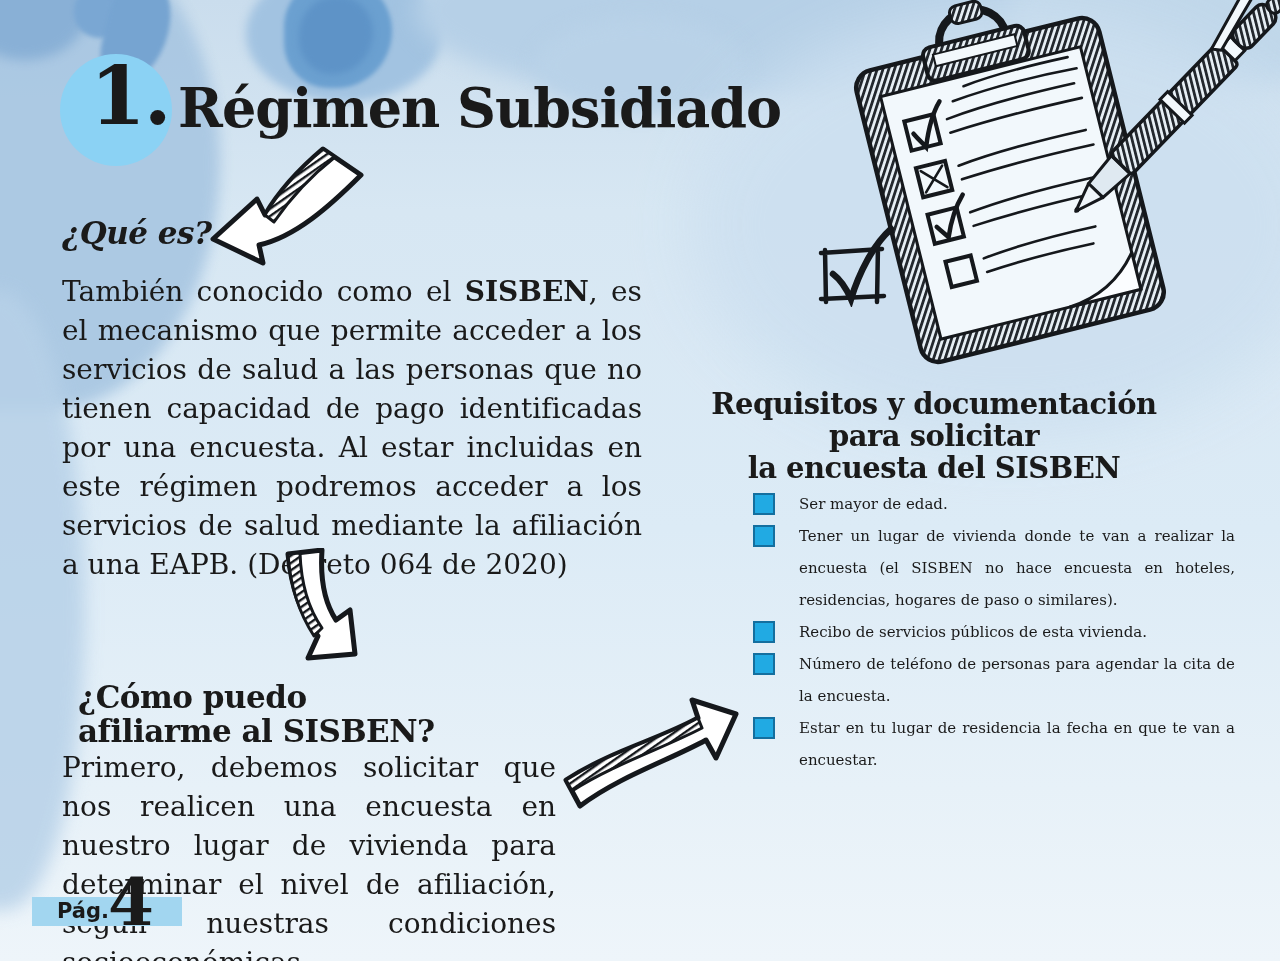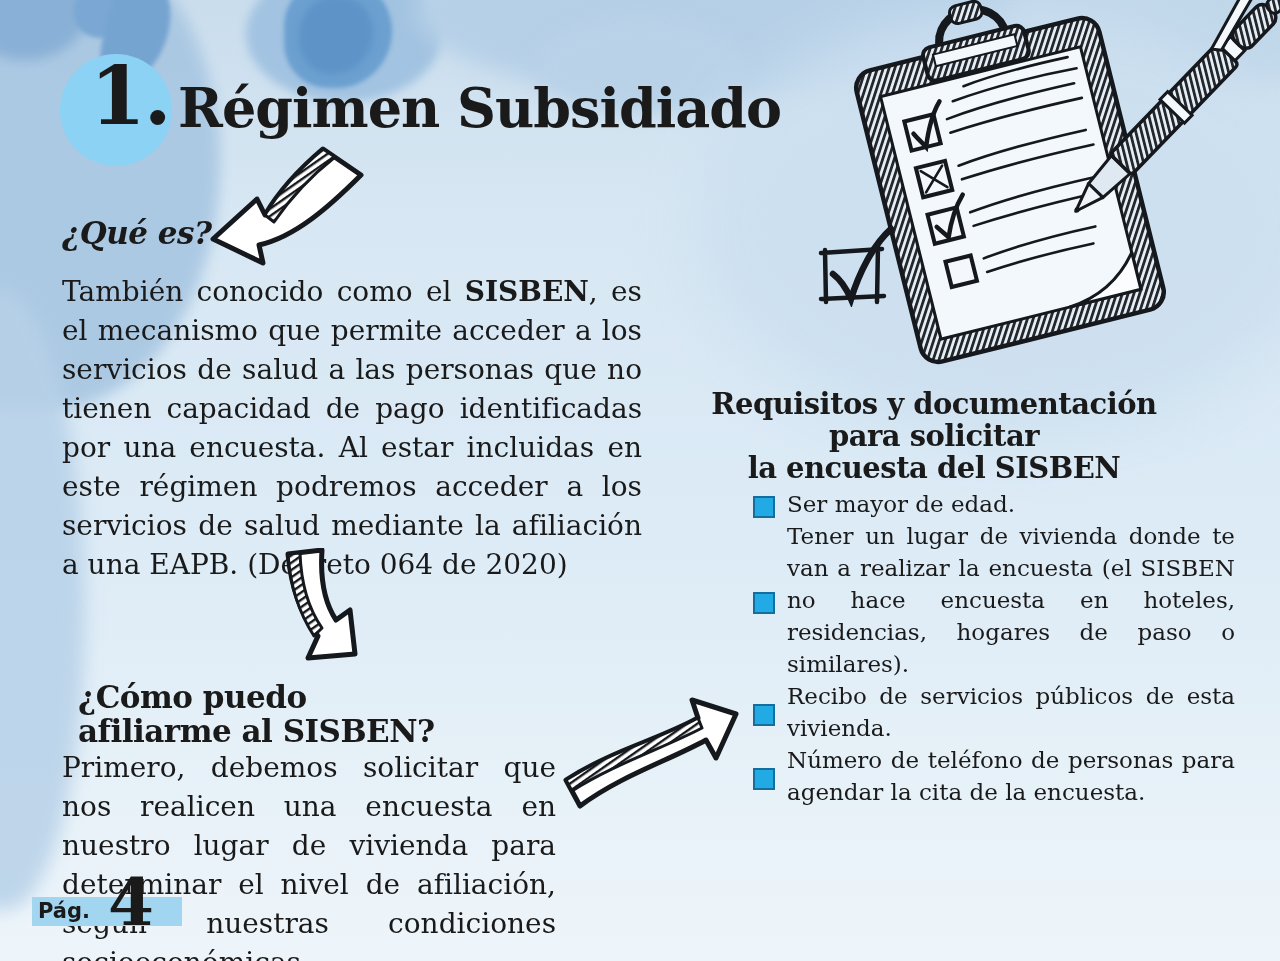--- a/index.html
+++ b/index.html
@@ -32,28 +32,28 @@
   .h-chunk{font-weight:bold;font-size:31px;line-height:34px;letter-spacing:-.5px;}
   .h-que{position:absolute;left:62px;top:216px;font-style:italic;}
   .h-como{position:absolute;left:62px;top:664px;}
   .para{position:absolute;font-size:28px;line-height:39px;text-align:justify;}
   .p-que{left:62px;top:272px;width:580px;}
   .p-como{left:62px;top:748px;width:494px;}
   
   .h-req{position:absolute;left:695px;top:384px;width:470px;text-align:center;font-weight:bold;
     font-size:29px;line-height:32px;letter-spacing:-.5px;}
   .req-list{position:absolute;left:753px;top:488px;width:482px;margin:0;padding:0;list-style:none;}
-  .req-list li{display:flex;gap:12px;align-items:center;font-size:23px;line-height:32px;}
+  .req-list li{display:flex;gap:24px;align-items:flex-start;font-size:15px;line-height:32px;}
   .req-list .cb{flex:0 0 22px;height:22px;margin-top:5px;background:var(--accent_blue,#21aae3);
     border:2px solid var(--checkbox_border,#146f9f);box-sizing:border-box;}
   .req-list .txt{flex:1;text-align:justify;}
   
   .page-footer{position:absolute;left:32px;top:897px;width:150px;height:29px;background:var(--footer_bar,#a2d6f0);}
   .page-footer .lbl{font-family:"DejaVu Sans","Liberation Sans",sans-serif;font-weight:bold;font-size:21px;
-    line-height:29px;padding-left:6px;display:inline-block;}
+    line-height:29px;padding-left:25px;display:inline-block;}
   .page-footer .num{position:absolute;left:76px;bottom:-4px;font-size:66px;font-weight:bold;line-height:.85;}
   
   .art{position:absolute;pointer-events:none;}
   .a-down-left{left:205px;top:143px;width:170px;height:125px;}
   .a-down{left:258px;top:548px;width:100px;height:130px;}
   .a-up-right{left:558px;top:688px;width:185px;height:152px;}
   .clipboard{left:770px;top:0;width:510px;height:380px;}
   .check-doodle{left:812px;top:222px;width:95px;height:85px;}
   svg .ln{stroke:#15181c;stroke-width:2.6;fill:none;stroke-linecap:round;}
 </style>
@@ -187,20 +187,24 @@
         <span class="txt">Tener un lugar de vivienda donde te van a realizar la encuesta (el SISBEN no hace encuesta en hoteles, residencias, hogares de paso o similares).</span>
       </li>
     <li>
         <span class="cb"></span>
         <span class="txt">Recibo de servicios públicos de esta vivienda.</span>
       </li>
     <li>
         <span class="cb"></span>
         <span class="txt">Número de teléfono de personas para agendar la cita de la encuesta.</span>
       </li>
+    <li>
+        <span class="cb"></span>
+        <span class="txt">Estar en tu lugar de residencia la fecha en que te van a encuestar.</span>
+      </li>
   </ul>
 
   <div class="page-footer">
     <span class="lbl">Pág.</span>
     <span class="num">4</span>
   </div>
 
 </div>
 
 </body></html>

